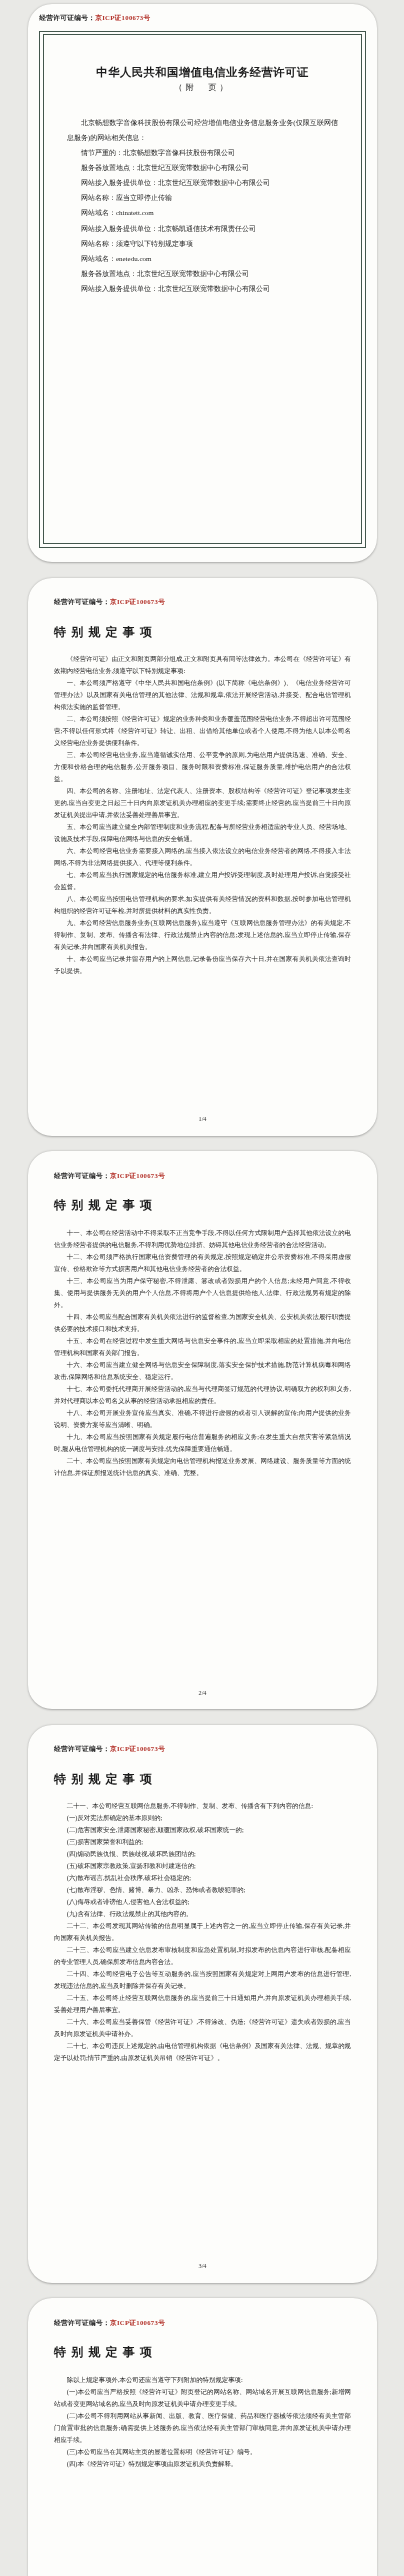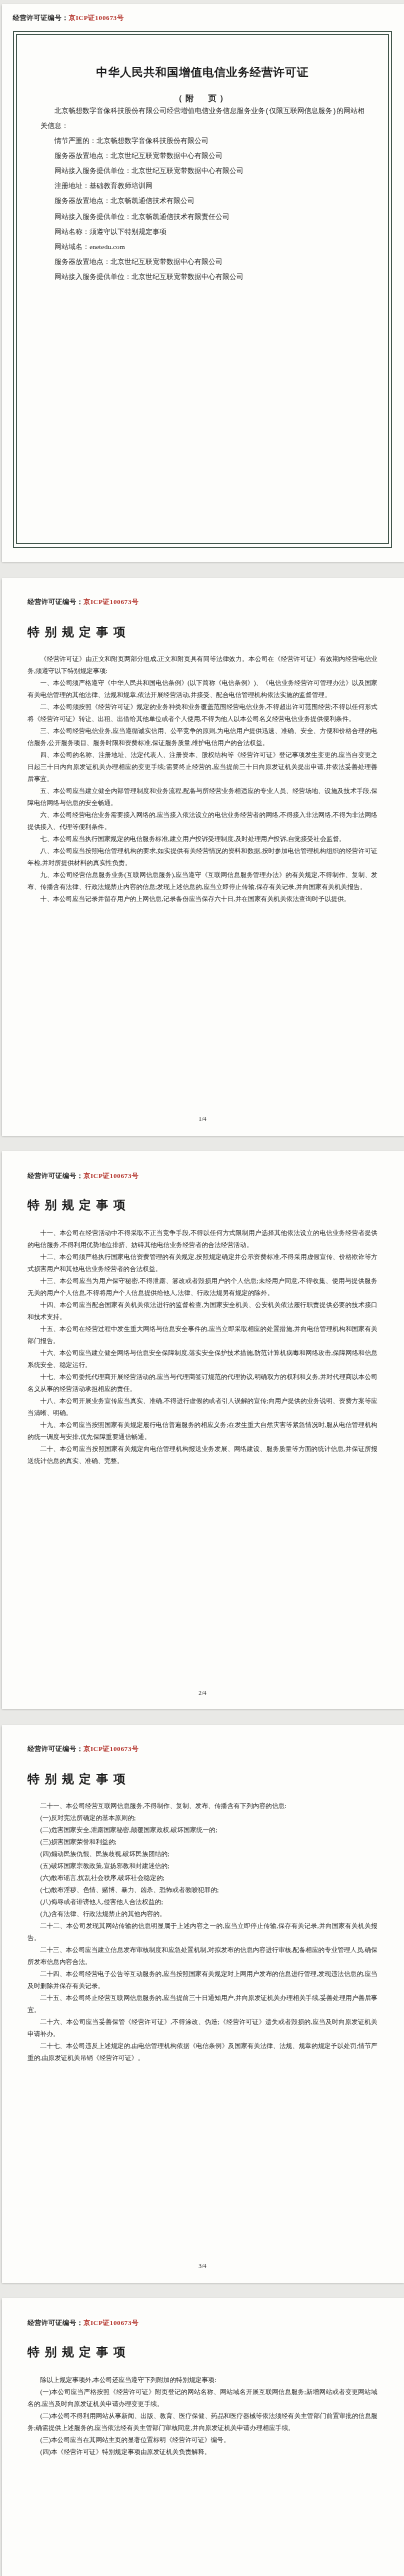--- a/index.html
+++ b/index.html
@@ -5,26 +5,27 @@
   * { margin: 0; padding: 0; box-sizing: border-box; }
   html, body { background: #e9e9e6; }
   body {
     width: 405px;
     min-height: 2873px;
     font-family: "Liberation Serif", "DejaVu Serif", serif;
     color: #1d1d1d;
   }
   .doc-stack { padding: 4.1px 0 15px 0; }
   .page {
-    width: 402px;
+    width: 349px;
     height: 558px;
     margin: 0 auto 15.5px auto;
     background: #fdfdfb;
     box-shadow: 0 0.5px 2.1px rgba(0,0,0,0.28);
     position: relative;
+    border-radius: 24px;
   }
   .doc-stack .page:last-child { margin-bottom: 0; }
 
   
   .cert-page { padding: 10.3px 11.3px; }
   .lic-line { font-size: 6.7px; font-weight: bold; letter-spacing: 0.3px; }
   .red-no { color: #b3322a; }
   .cert-frame {
     margin-top: 7.2px;
     height: 517px;
@@ -38,30 +39,30 @@
   }
   .cert-title {
     font-size: 11.3px;
     font-weight: bold;
     text-align: center;
     letter-spacing: 0.5px;
   }
   .cert-subtitle {
     text-align: center;
     font-size: 8.2px;
-    font-weight: bold;
+    font-weight: normal;
     letter-spacing: 3.1px;
-    margin-top: 13px;
+    margin-top: 2px;
   }
   .cert-intro {
+    margin-top: 23px;
     font-size: 7px;
     line-height: 2.15;
     text-indent: 2em;
     text-align: justify;
-    font-family: Liberation Mono, monospace;
   }
   .cert-line {
     font-size: 7px;
     line-height: 2.15;
     text-indent: 2em;
     text-align: justify;
   }
 
   
   .prov-page { padding: 20.6px 26px 0 26px; }
@@ -99,22 +100,22 @@
     </div>
     <div class="cert-frame">
       <div class="cert-frame-inner">
         <h1 class="cert-title">中华人民共和国增值电信业务经营许可证</h1>
         <div class="cert-subtitle">（附　页）</div>
         <p class="cert-intro">北京畅想数字音像科技股份有限公司经营增值电信业务信息服务业务(仅限互联网信息服务)的网站相关信息：</p>
         <div>
             <p class="cert-line">情节严重的：北京畅想数字音像科技股份有限公司</p>
             <p class="cert-line">服务器放置地点：北京世纪互联宽带数据中心有限公司</p>
             <p class="cert-line">网站接入服务提供单位：北京世纪互联宽带数据中心有限公司</p>
-            <p class="cert-line">注册地址：基础教育教师培训网</p>
-            <p class="cert-line">服务器放置地点：北京畅凯通信技术有限公司</p>
+            <p class="cert-line">网站名称：应当立即停止传输</p>
+            <p class="cert-line">网站域名：chinatett.com</p>
             <p class="cert-line">网站接入服务提供单位：北京畅凯通信技术有限责任公司</p>
             <p class="cert-line">网站名称：须遵守以下特别规定事项</p>
             <p class="cert-line">网站域名：enetedu.com</p>
             <p class="cert-line">服务器放置地点：北京世纪互联宽带数据中心有限公司</p>
             <p class="cert-line">网站接入服务提供单位：北京世纪互联宽带数据中心有限公司</p>
           </div>
       </div>
     </div>
   </section>
 

